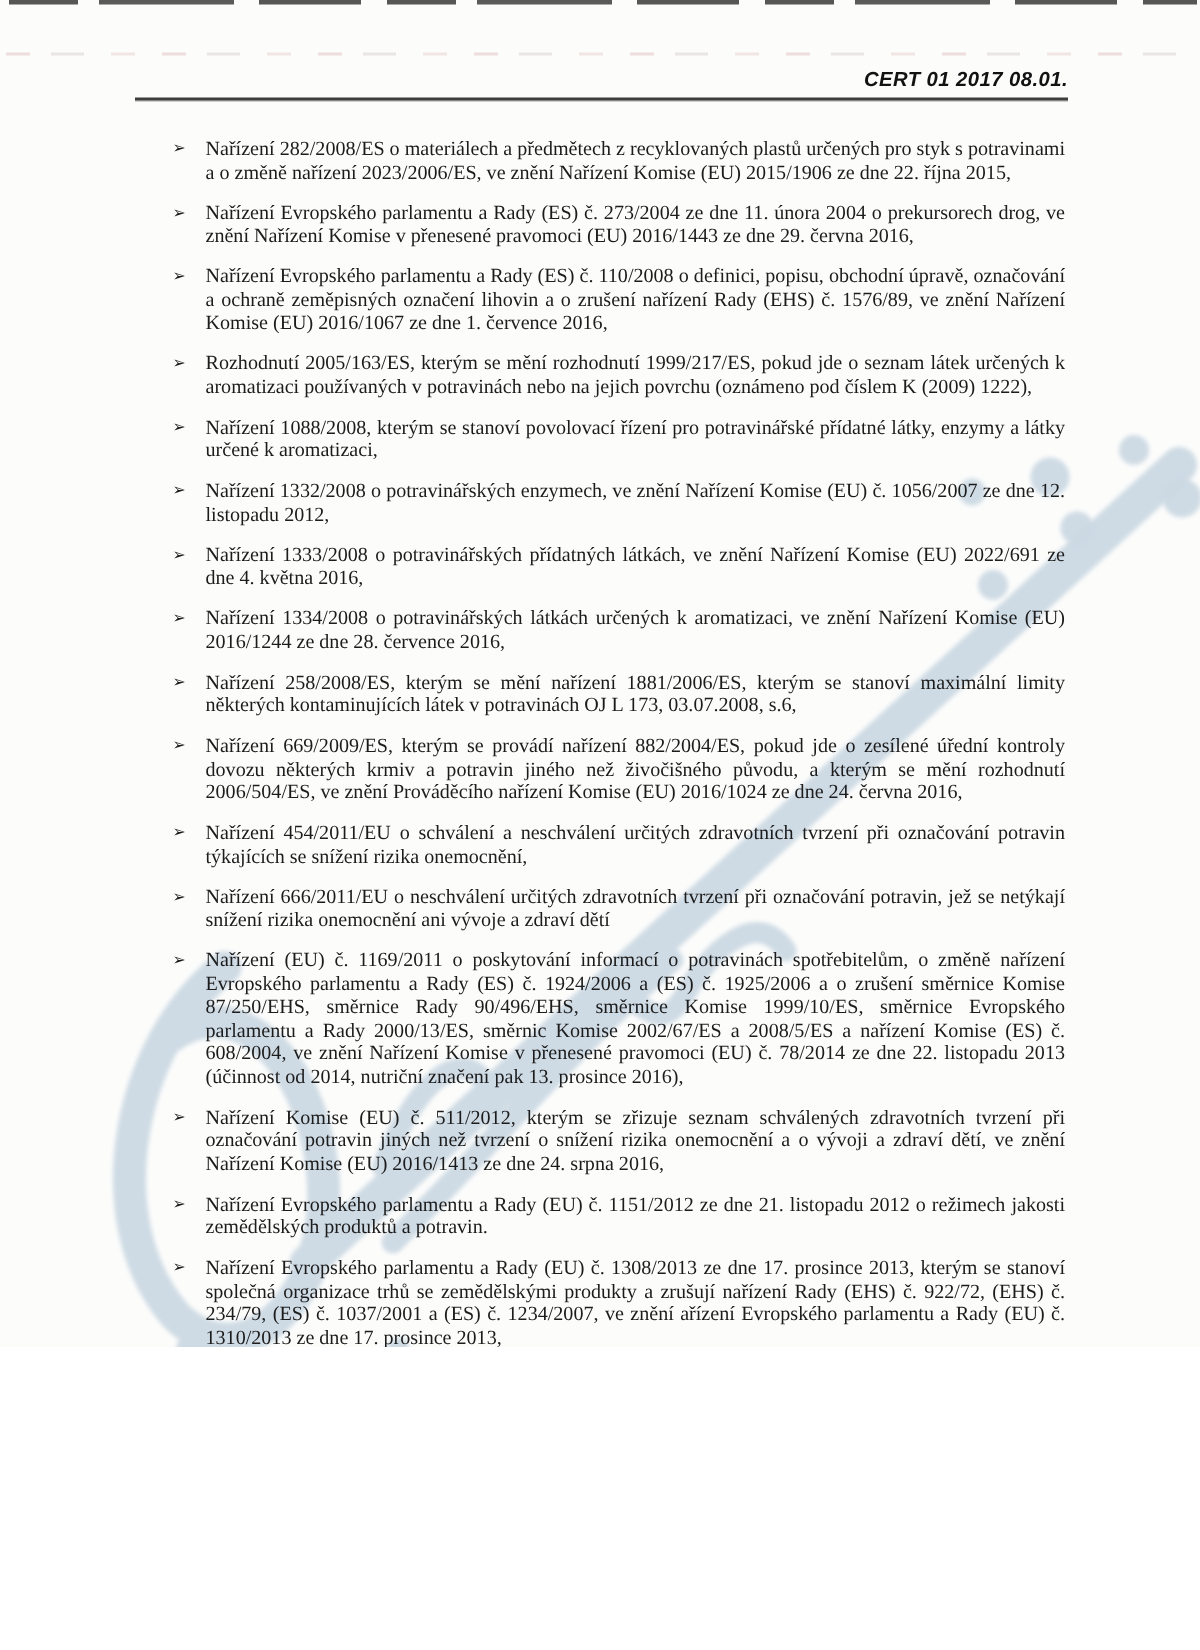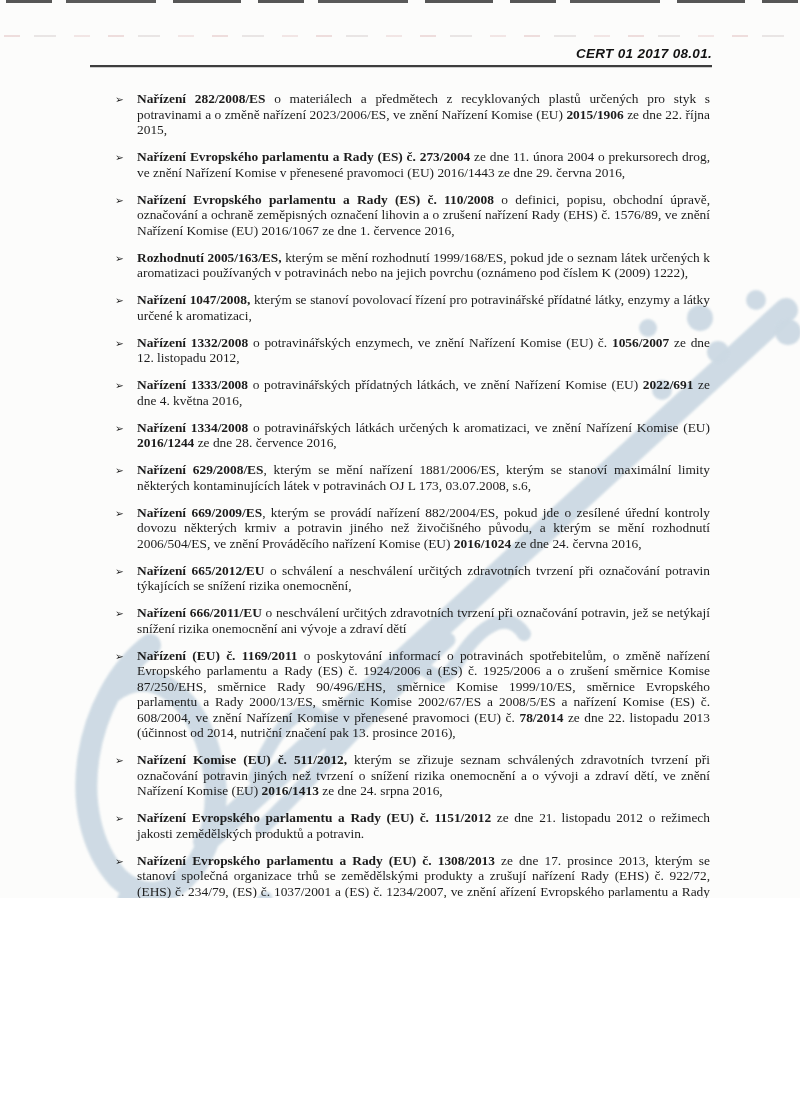--- a/index.html
+++ b/index.html
@@ -36,21 +36,21 @@
   .reg-list {
     position:absolute; top:91px; left:115px; width:595px; z-index:1;
     margin:0; padding:0; list-style:none;
     font-size:13.4px; line-height:15.5px; text-align:justify;
   }
   .reg-list li { position:relative; padding-left:22px; margin-bottom:11.5px; }
   .reg-list .marker {
     position:absolute; left:0; top:1px;
     font-family:"DejaVu Sans", sans-serif; font-size:10.5px; color:#1c1c1c;
   }
-  .reg-list b { font-weight:700; }
+  .reg-list b { font-weight:400; }
 
   .footer { position:absolute; left:90px; right:88px; top:1018px; z-index:2; }
   .footer-rule { height:2px; background:#4a4a4a; }
   .footer-text {
     margin-top:5px; text-align:center; color:#161616;
     font-family:"Liberation Sans", sans-serif; font-size:13px;
   }
   .footer-text b { font-weight:700; }
 </style>
 </head>
@@ -87,28 +87,28 @@
 
   <div class="header">
     <span class="doc-code">CERT 01 2017 08.01.</span>
     <div class="header-rule"></div>
   </div>
 
   <ul class="reg-list" id="reg-list">
       <li><span class="marker">➢</span><span class="txt"><b>Nařízení 282/2008/ES</b><span> o materiálech a předmětech z recyklovaných plastů určených pro styk s potravinami a o změně nařízení 2023/2006/ES, ve znění Nařízení Komise (EU) </span><b>2015/1906</b><span> ze dne 22. října 2015,</span></span></li>
       <li><span class="marker">➢</span><span class="txt"><b>Nařízení Evropského parlamentu a Rady (ES) č. 273/2004</b><span> ze dne 11. února 2004 o prekursorech drog, ve znění Nařízení Komise v přenesené pravomoci (EU) 2016/1443 ze dne 29. června 2016,</span></span></li>
       <li><span class="marker">➢</span><span class="txt"><b>Nařízení Evropského parlamentu a Rady (ES) č. 110/2008</b><span> o definici, popisu, obchodní úpravě, označování a ochraně zeměpisných označení lihovin a o zrušení nařízení Rady (EHS) č. 1576/89, ve znění Nařízení Komise (EU) 2016/1067 ze dne 1. července 2016,</span></span></li>
-      <li><span class="marker">➢</span><span class="txt"><b>Rozhodnutí 2005/163/ES,</b><span> kterým se mění rozhodnutí 1999/168/ES, pokud jde o seznam látek určených k aromatizaci používaných v potravinách nebo na jejich povrchu (oznámeno pod číslem K (2009) 1222),</span></span></li>
-      <li><span class="marker">➢</span><span class="txt"><b>Nařízení 1047/2008,</b><span> kterým se stanoví povolovací řízení pro potravinářské přídatné látky, enzymy a látky určené k aromatizaci,</span></span></li>
+      <li><span class="marker">➢</span><span class="txt"><b>Rozhodnutí 2005/163/ES,</b><span> kterým se mění rozhodnutí 1999/217/ES, pokud jde o seznam látek určených k aromatizaci používaných v potravinách nebo na jejich povrchu (oznámeno pod číslem K (2009) 1222),</span></span></li>
+      <li><span class="marker">➢</span><span class="txt"><b>Nařízení 1088/2008,</b><span> kterým se stanoví povolovací řízení pro potravinářské přídatné látky, enzymy a látky určené k aromatizaci,</span></span></li>
       <li><span class="marker">➢</span><span class="txt"><b>Nařízení 1332/2008</b><span> o potravinářských enzymech, ve znění Nařízení Komise (EU) č. </span><b>1056/2007</b><span> ze dne 12. listopadu 2012,</span></span></li>
       <li><span class="marker">➢</span><span class="txt"><b>Nařízení 1333/2008</b><span> o potravinářských přídatných látkách, ve znění Nařízení Komise (EU) </span><b>2022/691</b><span> ze dne 4. května 2016,</span></span></li>
       <li><span class="marker">➢</span><span class="txt"><b>Nařízení 1334/2008</b><span> o potravinářských látkách určených k aromatizaci, ve znění Nařízení Komise (EU) </span><b>2016/1244</b><span> ze dne 28. července 2016,</span></span></li>
-      <li><span class="marker">➢</span><span class="txt"><b>Nařízení 629/2008/ES</b><span>, kterým se mění nařízení 1881/2006/ES, kterým se stanoví maximální limity některých kontaminujících látek v potravinách  OJ L 173, 03.07.2008, s.6,</span></span></li>
+      <li><span class="marker">➢</span><span class="txt"><b>Nařízení 258/2008/ES</b><span>, kterým se mění nařízení 1881/2006/ES, kterým se stanoví maximální limity některých kontaminujících látek v potravinách  OJ L 173, 03.07.2008, s.6,</span></span></li>
       <li><span class="marker">➢</span><span class="txt"><b>Nařízení 669/2009/ES</b><span>, kterým se provádí nařízení  882/2004/ES, pokud jde o zesílené úřední kontroly dovozu některých krmiv a potravin jiného než živočišného původu, a kterým se mění rozhodnutí 2006/504/ES, ve znění Prováděcího nařízení Komise (EU) </span><b>2016/1024</b><span> ze dne 24. června 2016,</span></span></li>
-      <li><span class="marker">➢</span><span class="txt"><b>Nařízení 665/2012/EU</b><span> o schválení a neschválení určitých zdravotních tvrzení při označování potravin týkajících se snížení rizika onemocnění,</span></span></li>
+      <li><span class="marker">➢</span><span class="txt"><b>Nařízení 454/2011/EU</b><span> o schválení a neschválení určitých zdravotních tvrzení při označování potravin týkajících se snížení rizika onemocnění,</span></span></li>
       <li><span class="marker">➢</span><span class="txt"><b>Nařízení 666/2011/EU</b><span> o neschválení určitých zdravotních tvrzení při označování potravin, jež se netýkají snížení rizika onemocnění ani vývoje a zdraví dětí</span></span></li>
       <li><span class="marker">➢</span><span class="txt"><b>Nařízení (EU) č. 1169/2011</b><span>  o poskytování informací o potravinách spotřebitelům, o změně nařízení Evropského parlamentu a Rady (ES) č. 1924/2006 a (ES) č. 1925/2006 a o zrušení směrnice Komise 87/250/EHS, směrnice Rady 90/496/EHS, směrnice Komise 1999/10/ES, směrnice Evropského parlamentu a Rady 2000/13/ES, směrnic Komise 2002/67/ES a 2008/5/ES a nařízení Komise (ES) č. 608/2004, ve znění Nařízení Komise v přenesené pravomoci (EU) č. </span><b>78/2014</b><span> ze dne 22. listopadu 2013 (účinnost od 2014, nutriční značení pak 13. prosince 2016),</span></span></li>
       <li><span class="marker">➢</span><span class="txt"><b>Nařízení Komise (EU) č. 511/2012,</b><span> kterým se zřizuje seznam schválených zdravotních tvrzení při označování potravin jiných než tvrzení o snížení rizika onemocnění a o vývoji a zdraví dětí, ve znění Nařízení Komise (EU) </span><b>2016/1413</b><span> ze dne 24. srpna 2016,</span></span></li>
       <li><span class="marker">➢</span><span class="txt"><b>Nařízení Evropského parlamentu a Rady (EU) č. 1151/2012</b><span> ze dne 21. listopadu 2012 o režimech jakosti zemědělských produktů a potravin.</span></span></li>
       <li><span class="marker">➢</span><span class="txt"><b>Nařízení Evropského parlamentu a Rady (EU) č. 1308/2013</b><span> ze dne 17. prosince 2013, kterým se stanoví společná organizace trhů se zemědělskými produkty a zrušují nařízení Rady (EHS) č. 922/72, (EHS) č. 234/79, (ES) č. 1037/2001 a (ES) č. 1234/2007, ve znění ařízení Evropského parlamentu a Rady (EU) č. </span><b>1310/2013</b><span> ze dne 17. prosince 2013,</span></span></li>
     </ul>
 
   <div class="footer">
     <div class="footer-rule"></div>
   </div>

